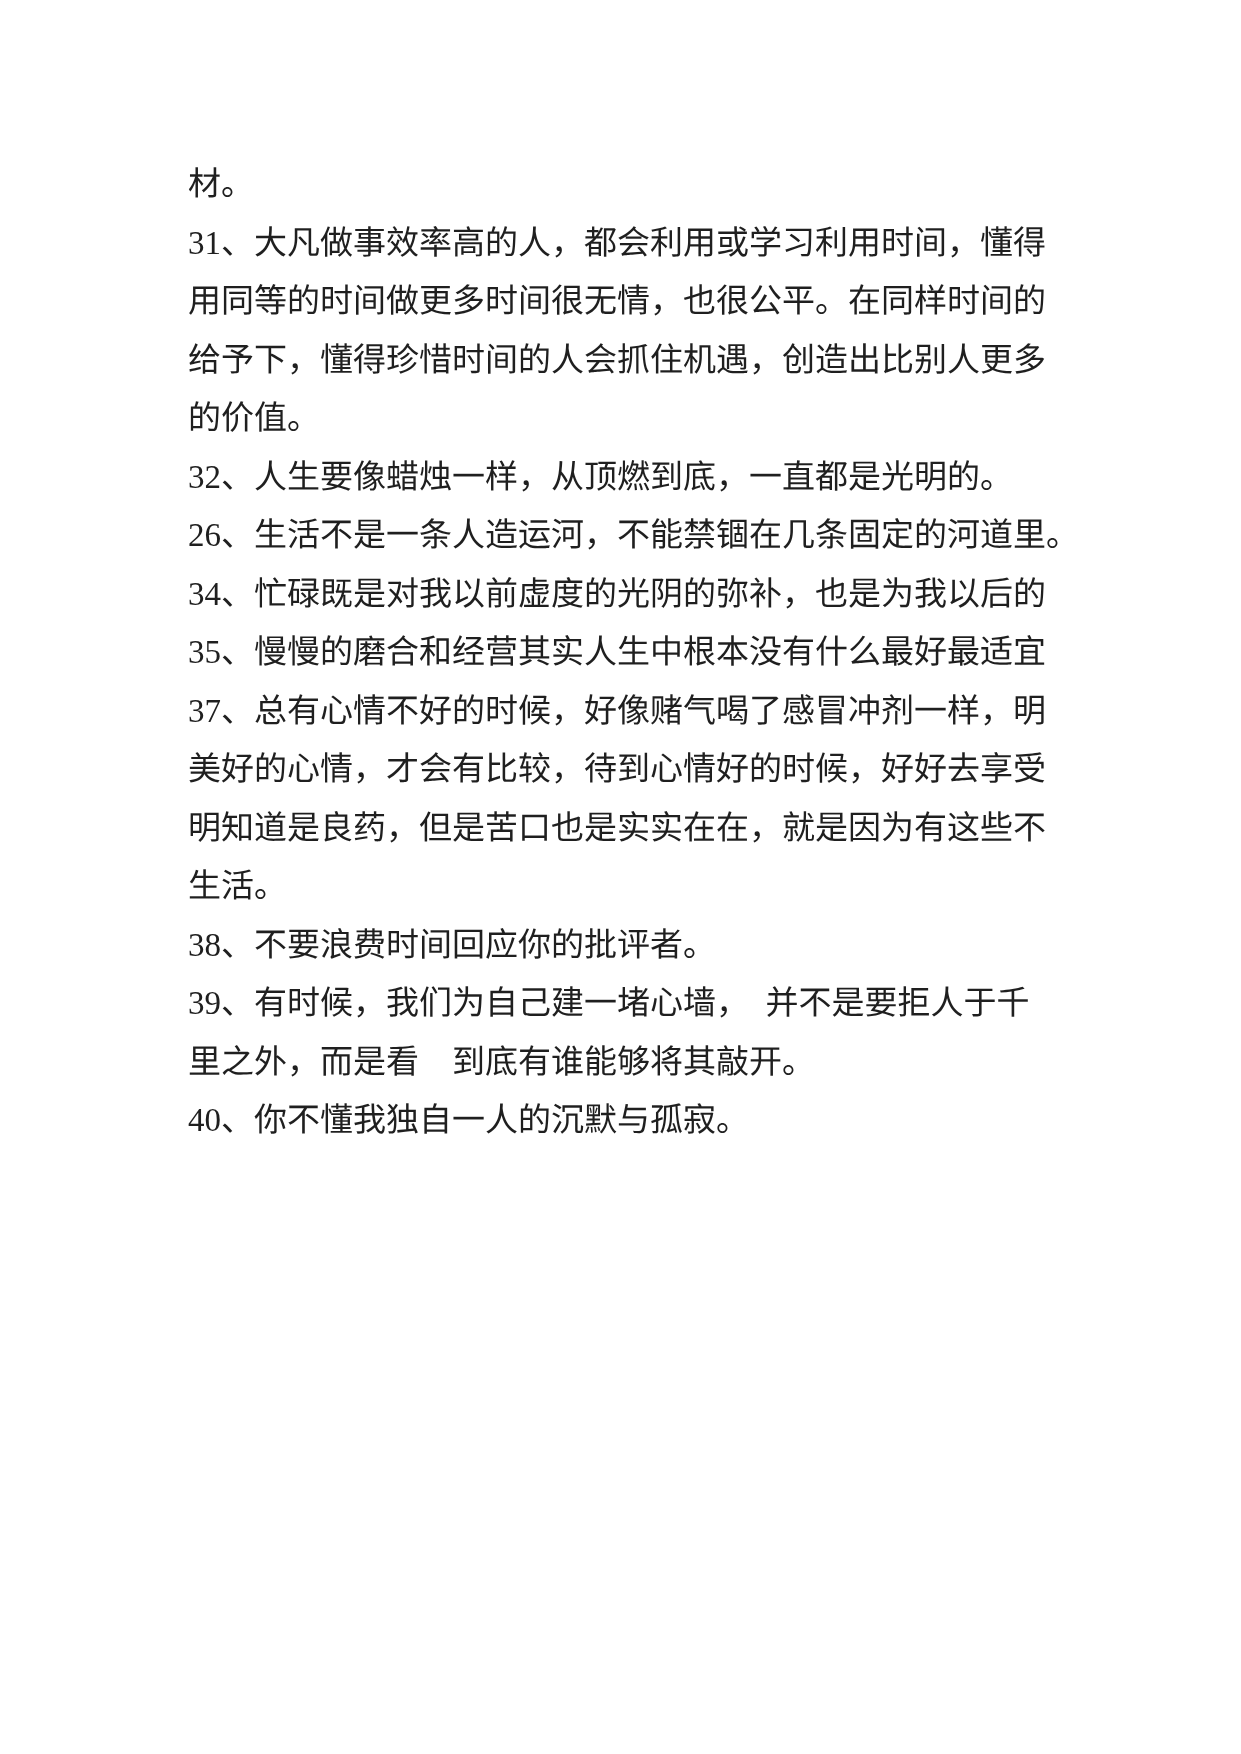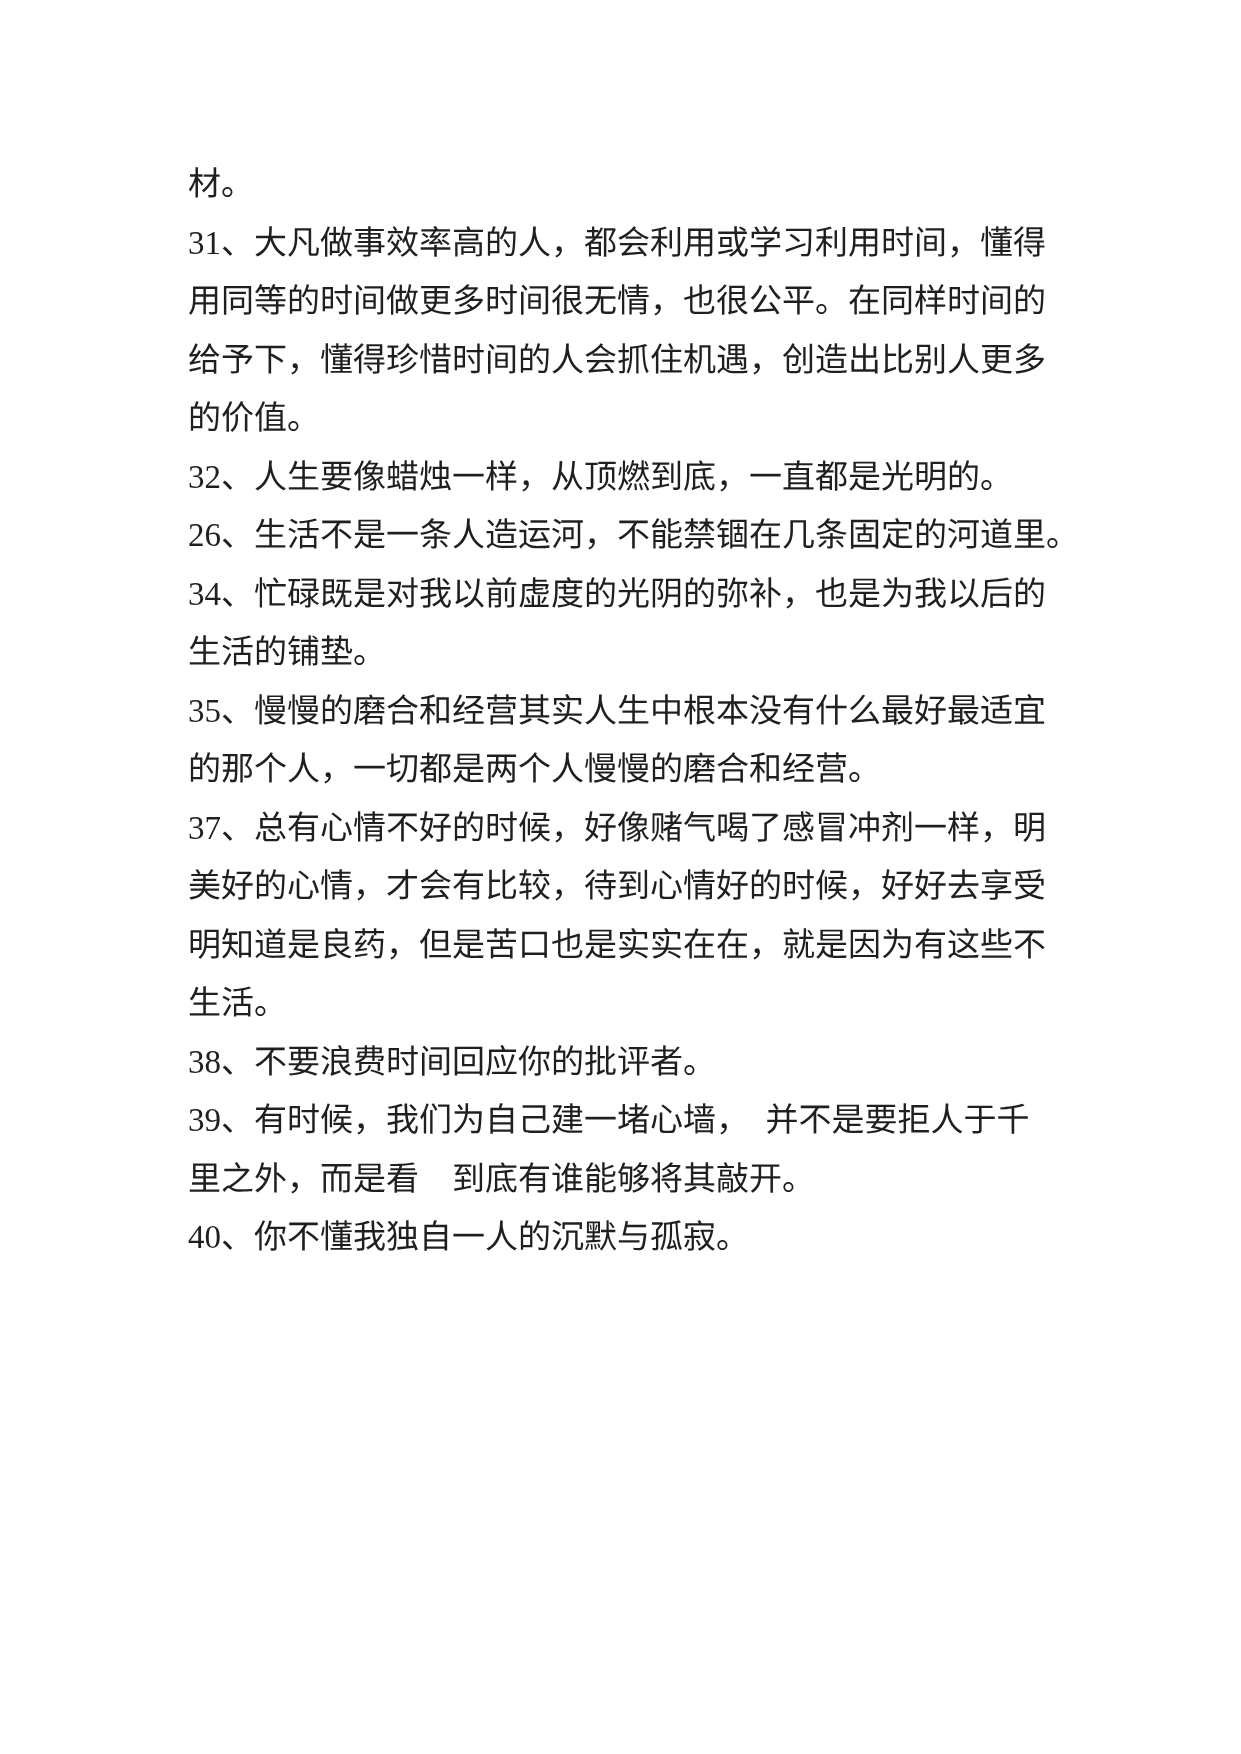--- a/index.html
+++ b/index.html
@@ -51,26 +51,24 @@
     <div class="item">
       <div class="line">32、人生要像蜡烛一样，从顶燃到底，一直都是光明的。</div>
     </div>
 
     <div class="item">
       <div class="line">26、生活不是一条人造运河，不能禁锢在几条固定的河道里。</div>
     </div>
 
     <div class="item">
       <div class="line">34、忙碌既是对我以前虚度的光阴的弥补，也是为我以后的</div>
-      <div class="line">生活的铺垫。</div>
     </div>
 
     <div class="item">
       <div class="line">35、慢慢的磨合和经营其实人生中根本没有什么最好最适宜</div>
-      <div class="line">的那个人，一切都是两个人慢慢的磨合和经营。</div>
     </div>
 
 
     <div class="item">
       <div class="line">37、总有心情不好的时候，好像赌气喝了感冒冲剂一样，明</div>
       <div class="line">美好的心情，才会有比较，待到心情好的时候，好好去享受</div>
       <div class="line">明知道是良药，但是苦口也是实实在在，就是因为有这些不</div>
       <div class="line">生活。</div>
     </div>
 

